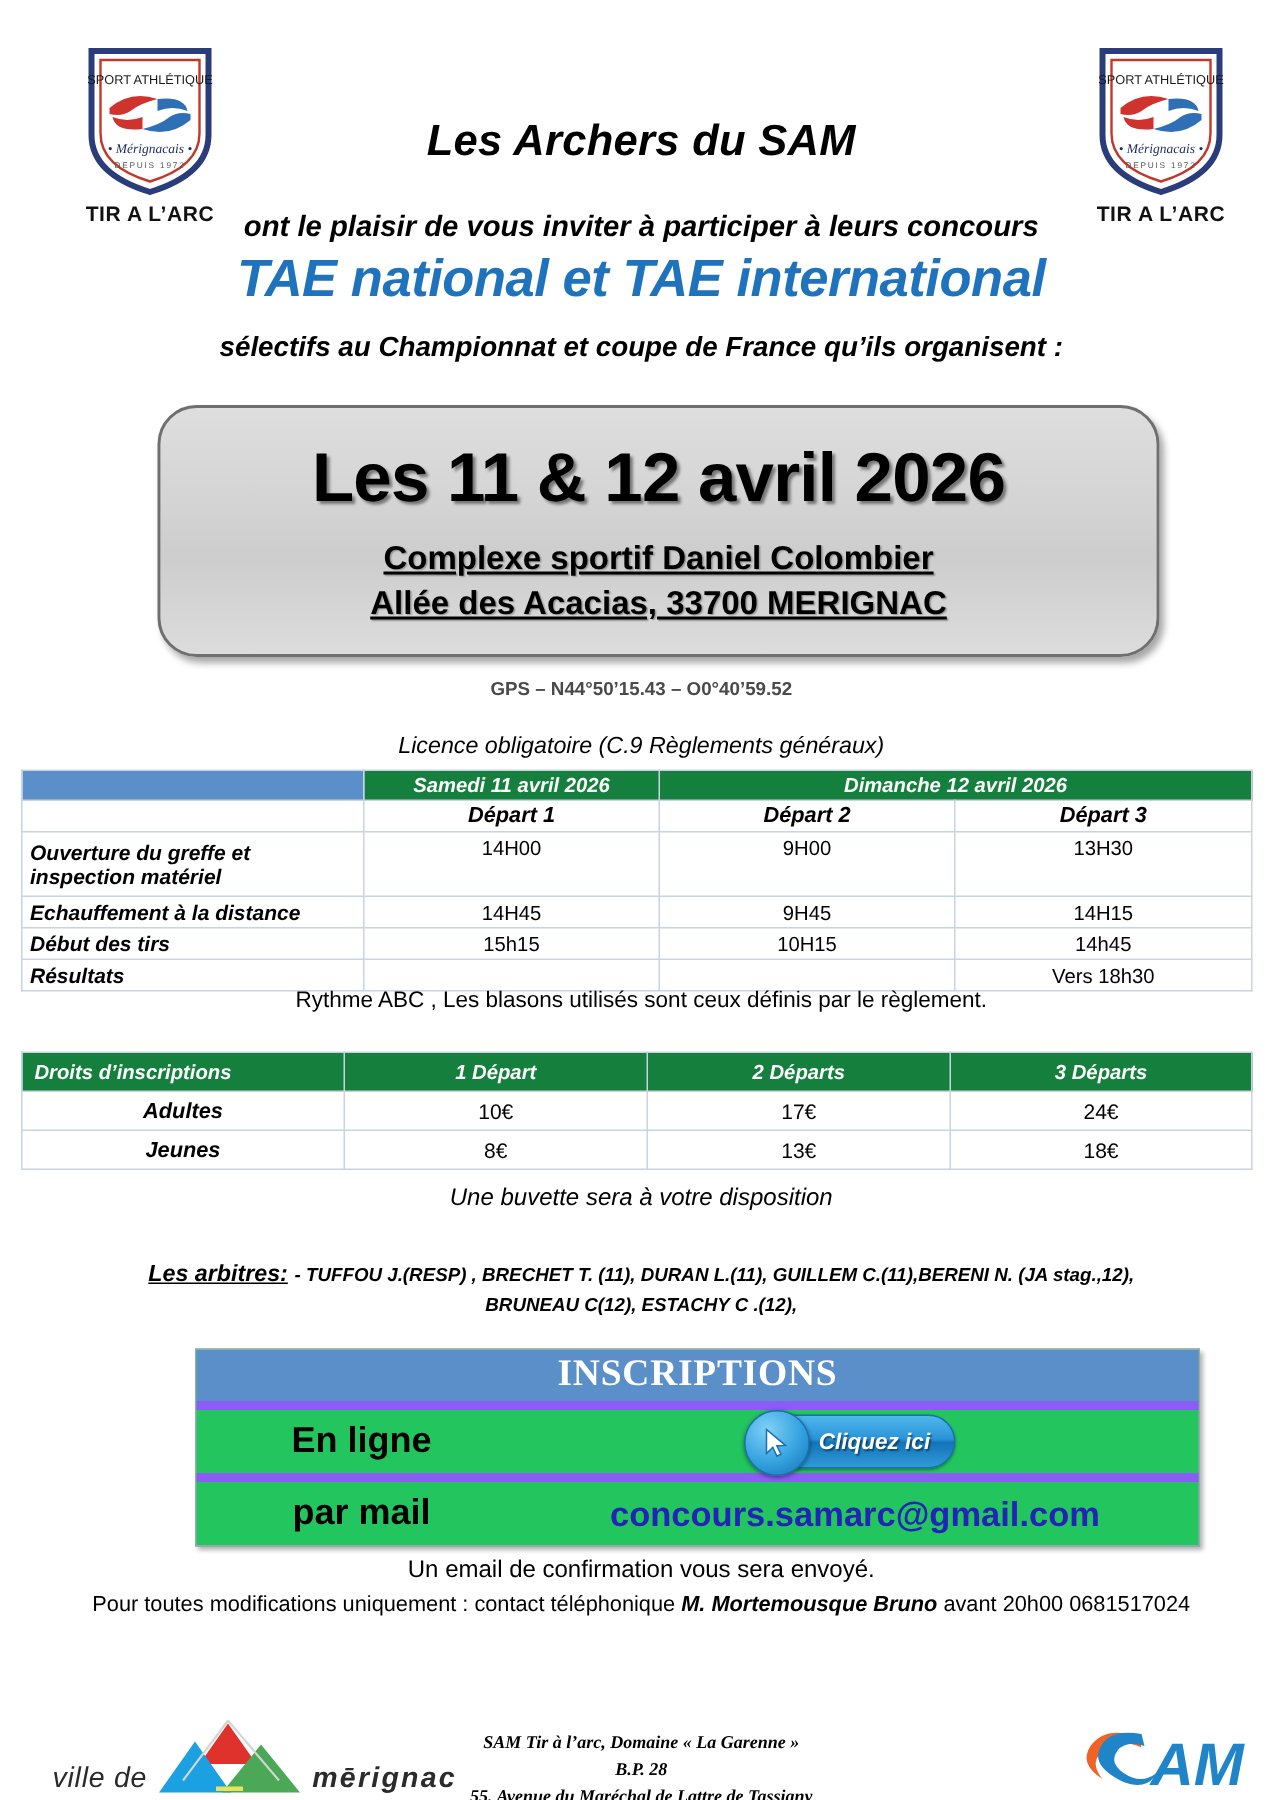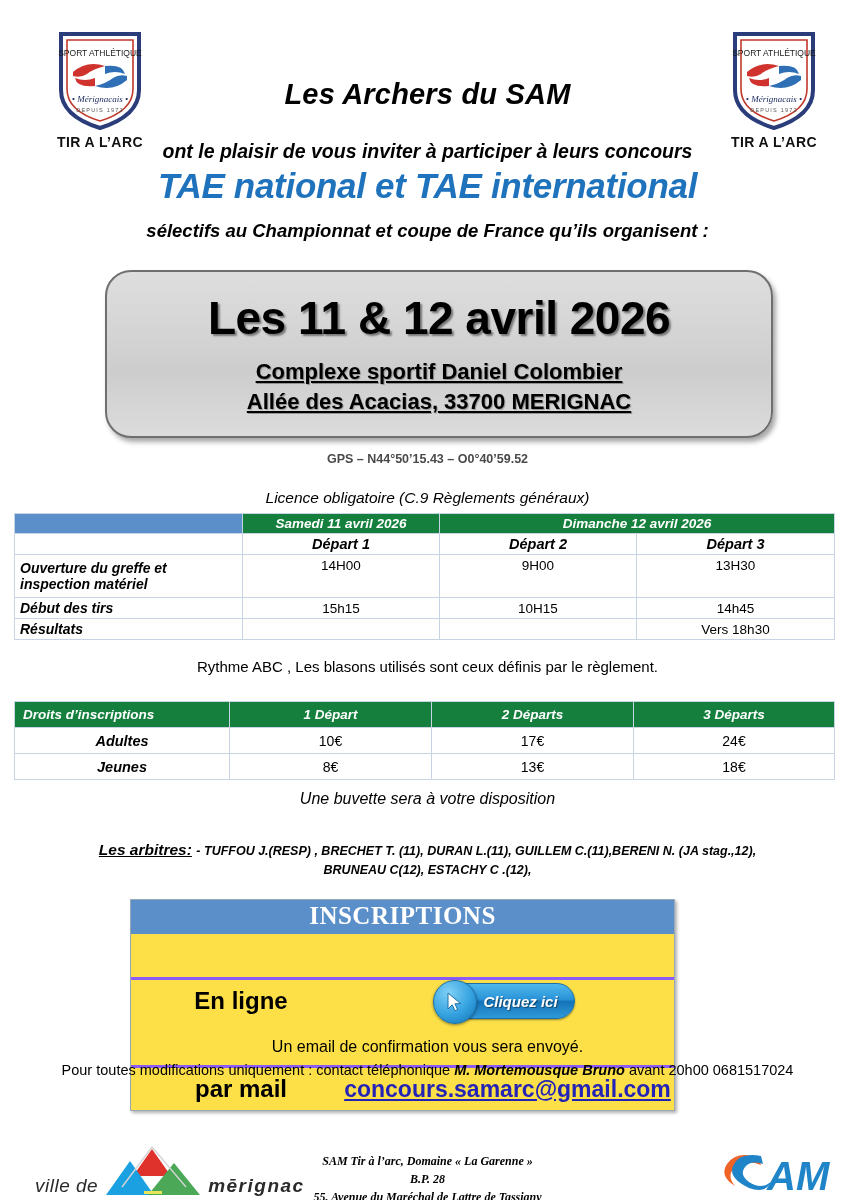--- a/index.html
+++ b/index.html
@@ -191,42 +191,41 @@
     font-size: 12.5px;
     font-style: italic;
     font-weight: bold;
   }
 
   
   .insc-box {
     position: absolute;
     left: 130px;
     top: 899px;
-    width: 545px;
+    width: 670px;
     border: 1px solid #9aa7b4;
     box-sizing: border-box;
     box-shadow: 2px 2px 3px rgba(0,0,0,.3);
-    background: #fde047;
+    background: #22c55e;
   }
   .insc-head {
     background: #5b8fc9;
     color: #fff;
     text-align: center;
     font-family: "Liberation Serif", serif;
     font-weight: bold;
     font-size: 25px;
     letter-spacing: .5px;
     padding: 2px 0 4px;
   }
   .insc-row {
     display: flex;
     align-items: center;
-    border-top: 3px solid #8b5cf6;
+    border-top: 6px solid #8b5cf6;
     min-height: 42px;
-    margin-top: 43px;
   }
   .insc-key {
     width: 210px;
     text-align: center;
     font-size: 24px;
     font-weight: bold;
     padding-left: 10px;
     box-sizing: border-box;
   }
   .insc-val { flex: 1; text-align: center; }
@@ -258,21 +257,20 @@
     color: #fff;
     font-size: 15px;
     font-weight: bold;
     font-style: italic;
     text-shadow: 1px 1px 1px rgba(0,0,0,.45);
   }
   .mail-link {
     font-size: 23px;
     font-weight: bold;
     color: #2323b8;
-    text-decoration: underline;
   }
 
   
   .note1 {
     position: absolute;
     left: 0; right: 0;
     top: 1038px;
     text-align: center;
     font-size: 16px;
   }
@@ -382,20 +380,26 @@
       <td></td>
       <td class="subhd">Départ 1</td>
       <td class="subhd">Départ 2</td>
       <td class="subhd">Départ 3</td>
     </tr>
     <tr>
       <td class="rowlabel" style="height:38px">Ouverture du greffe et inspection matériel</td>
       <td class="val" style="vertical-align:top;padding-top:3px">14H00</td>
       <td class="val" style="vertical-align:top;padding-top:3px">9H00</td>
       <td class="val" style="vertical-align:top;padding-top:3px">13H30</td>
+    </tr>
+    <tr>
+      <td class="rowlabel">Echauffement à la distance</td>
+      <td class="val">14H45</td>
+      <td class="val">9H45</td>
+      <td class="val">14H15</td>
     </tr>
     <tr>
       <td class="rowlabel">Début des tirs</td>
       <td class="val">15h15</td>
       <td class="val">10H15</td>
       <td class="val">14h45</td>
     </tr>
     <tr>
       <td class="rowlabel">Résultats</td>
       <td class="val"></td>

